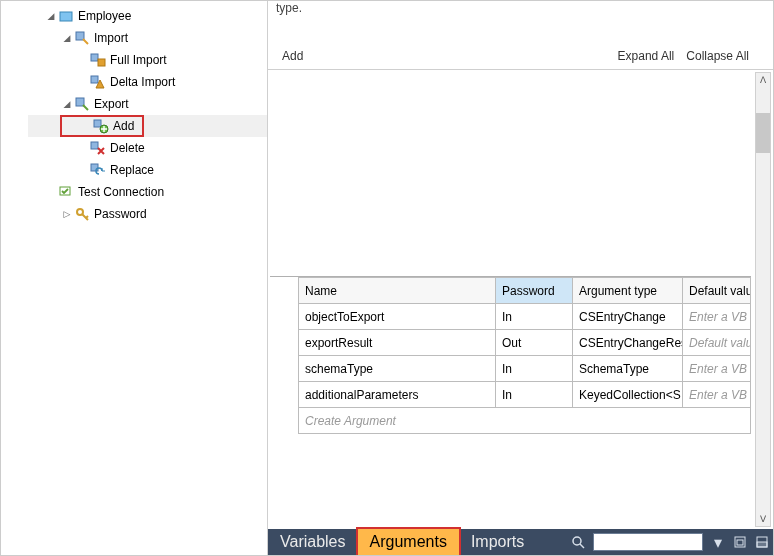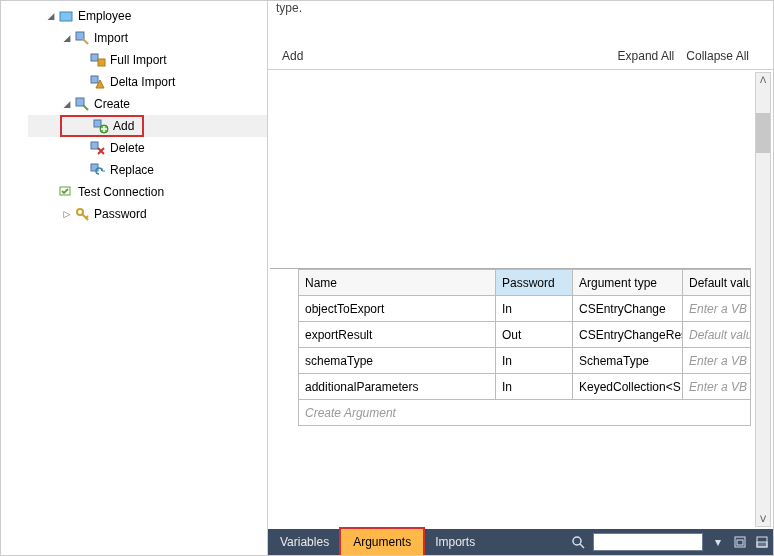--- a/index.html
+++ b/index.html
@@ -87,21 +87,21 @@
     background: #f0f0f0; border: 1px solid #d0d0d0;
     display: flex; flex-direction: column; align-items: center;
   }
   .vscroll .arrow { width:14px; height:14px; font-size:9px; display:flex; align-items:center; justify-content:center; color:#555; cursor:pointer; }
   .vscroll .thumb { width:14px; height:40px; background:#c8c8c8; margin-top:26px; cursor:pointer; }
   .vscroll .trackfill { flex:1; }
 
   .args-table-wrap {
     position: absolute;
     left: 2px; right: 22px;
-    top: 198px;
+    top: 206px;
     border-top: 1px solid #b0b0b0;
     padding-left: 28px;
   }
   table.args {
     border-collapse: collapse;
     width: 100%;
     table-layout: fixed;
   }
   table.args th, table.args td {
     border: 1px solid #bcbcbc;
@@ -118,21 +118,21 @@
   table.args th.selected { background: #cfe6f7; }
   .placeholder { color: #9a9a9a; font-style: italic; }
   .create-row td { border-top:1px solid #bcbcbc; }
 
   .bottom-bar {
     height: 26px;
     background: #3b4b62;
     display: flex;
     align-items: stretch;
     color: #fff;
-    font-size: 12px;
+    font-size: 16px;
   }
   .bottom-tab {
     padding: 0 12px;
     display: flex; align-items: center;
     cursor: pointer;
     color: #eaeaea;
   }
   .bottom-tab.active {
     background: #ffb84a;
     color: #000;
@@ -216,21 +216,21 @@
     <div class="tree-row">
       <span class="indent"></span>
         <span class="indent"></span>
       <span class="expander expanded"></span>
       <span class="node-icon">
         <svg width="16" height="16">
             <rect x="2" y="2" width="8" height="8" fill="#8fb6e0" stroke="#4a74a8"></rect>
             <path d="M9 9 L14 14" stroke="#60a038" stroke-width="2"></path>
           </svg>
       </span>
-      <span class="node-label">Create</span>
+      <span class="node-label">Export</span>
     </div>
 
     <div class="tree-row selected">
       <span class="indent"></span>
         <span class="indent"></span>
       <span class="highlight-add">
         <span class="indent"></span>
         <span class="expander none"></span>
         <span class="node-icon">
           <svg width="16" height="16">

